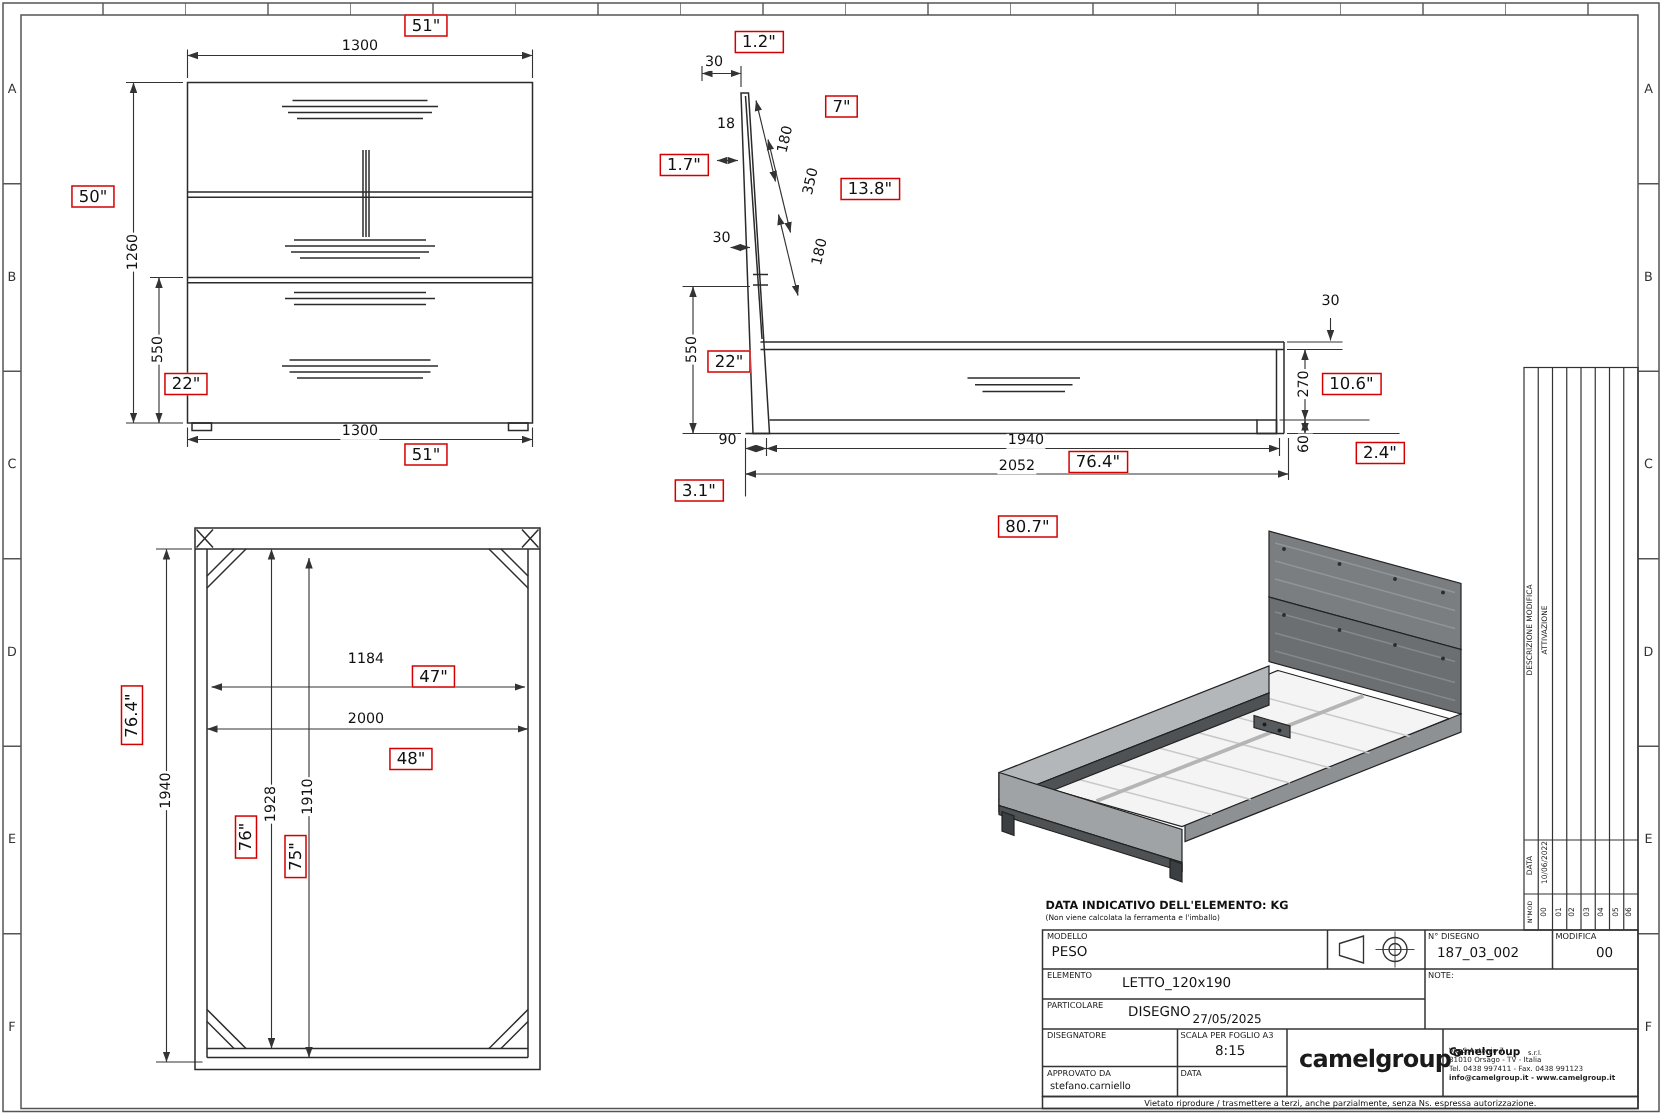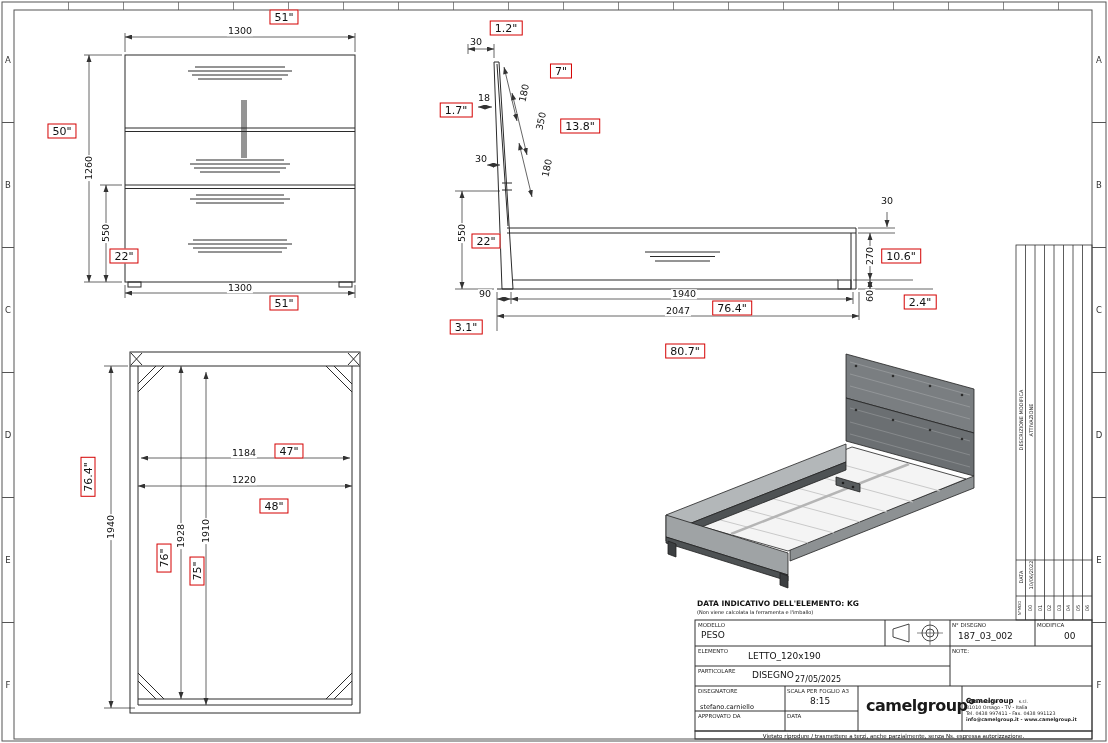--- a/index.html
+++ b/index.html
@@ -250,44 +250,44 @@
     <div class="ann ann-in" style="left: 62px; top: 131px; transform: translate(-50%, -50%) rotate(0deg);">50"</div>
     <div class="ann ann-mm" style="left: 89px; top: 168px; transform: translate(-50%, -50%) rotate(-90deg);">1260</div>
     <div class="ann ann-mm" style="left: 106px; top: 233px; transform: translate(-50%, -50%) rotate(-90deg);">550</div>
     <div class="ann ann-in" style="left: 124px; top: 256px; transform: translate(-50%, -50%) rotate(0deg);">22"</div>
     <div class="ann ann-mm" style="left: 240px; top: 288px; transform: translate(-50%, -50%) rotate(0deg);">1300</div>
     <div class="ann ann-in" style="left: 284px; top: 303px; transform: translate(-50%, -50%) rotate(0deg);">51"</div>
     <div class="ann ann-mm" style="left: 476px; top: 42px; transform: translate(-50%, -50%) rotate(0deg);">30</div>
     <div class="ann ann-in" style="left: 506px; top: 28px; transform: translate(-50%, -50%) rotate(0deg);">1.2"</div>
     <div class="ann ann-mm" style="left: 524px; top: 93px; transform: translate(-50%, -50%) rotate(-77deg);">180</div>
     <div class="ann ann-in" style="left: 561px; top: 71px; transform: translate(-50%, -50%) rotate(0deg);">7"</div>
-    <div class="ann ann-mm" style="left: 484px; top: 98px; transform: translate(-50%, -50%) rotate(0deg);">18</div>
+    <div class="ann ann-mm" style="left: 484px; top: 83px; transform: translate(-50%, -50%) rotate(0deg);">18</div>
     <div class="ann ann-in" style="left: 456px; top: 110px; transform: translate(-50%, -50%) rotate(0deg);">1.7"</div>
     <div class="ann ann-mm" style="left: 541px; top: 121px; transform: translate(-50%, -50%) rotate(-77deg);">350</div>
     <div class="ann ann-in" style="left: 580px; top: 126px; transform: translate(-50%, -50%) rotate(0deg);">13.8"</div>
     <div class="ann ann-mm" style="left: 481px; top: 159px; transform: translate(-50%, -50%) rotate(0deg);">30</div>
     <div class="ann ann-mm" style="left: 547px; top: 168px; transform: translate(-50%, -50%) rotate(-77deg);">180</div>
     <div class="ann ann-mm" style="left: 462px; top: 233px; transform: translate(-50%, -50%) rotate(-90deg);">550</div>
     <div class="ann ann-in" style="left: 486px; top: 241px; transform: translate(-50%, -50%) rotate(0deg);">22"</div>
     <div class="ann ann-mm" style="left: 887px; top: 201px; transform: translate(-50%, -50%) rotate(0deg);">30</div>
     <div class="ann ann-mm" style="left: 870px; top: 256px; transform: translate(-50%, -50%) rotate(-90deg);">270</div>
     <div class="ann ann-in" style="left: 901px; top: 256px; transform: translate(-50%, -50%) rotate(0deg);">10.6"</div>
     <div class="ann ann-mm" style="left: 870px; top: 296px; transform: translate(-50%, -50%) rotate(-90deg);">60</div>
     <div class="ann ann-in" style="left: 920px; top: 302px; transform: translate(-50%, -50%) rotate(0deg);">2.4"</div>
     <div class="ann ann-mm" style="left: 485px; top: 294px; transform: translate(-50%, -50%) rotate(0deg);">90</div>
     <div class="ann ann-in" style="left: 466px; top: 327px; transform: translate(-50%, -50%) rotate(0deg);">3.1"</div>
     <div class="ann ann-mm" style="left: 684px; top: 294px; transform: translate(-50%, -50%) rotate(0deg);">1940</div>
     <div class="ann ann-in" style="left: 732px; top: 308px; transform: translate(-50%, -50%) rotate(0deg);">76.4"</div>
-    <div class="ann ann-mm" style="left: 678px; top: 311px; transform: translate(-50%, -50%) rotate(0deg);">2047</div>
+    <div class="ann ann-mm" style="left: 678px; top: 311px; transform: translate(-50%, -50%) rotate(0deg);">2052</div>
     <div class="ann ann-in" style="left: 685px; top: 351px; transform: translate(-50%, -50%) rotate(0deg);">80.7"</div>
     <div class="ann ann-in" style="left: 88px; top: 477px; transform: translate(-50%, -50%) rotate(-90deg);">76.4"</div>
     <div class="ann ann-mm" style="left: 111px; top: 527px; transform: translate(-50%, -50%) rotate(-90deg);">1940</div>
-    <div class="ann ann-mm" style="left: 244px; top: 453px; transform: translate(-50%, -50%) rotate(0deg);">1184</div>
+    <div class="ann ann-mm" style="left: 244px; top: 440px; transform: translate(-50%, -50%) rotate(0deg);">1184</div>
     <div class="ann ann-in" style="left: 289px; top: 451px; transform: translate(-50%, -50%) rotate(0deg);">47"</div>
-    <div class="ann ann-mm" style="left: 244px; top: 480px; transform: translate(-50%, -50%) rotate(0deg);">1220</div>
+    <div class="ann ann-mm" style="left: 244px; top: 480px; transform: translate(-50%, -50%) rotate(0deg);">2000</div>
     <div class="ann ann-in" style="left: 274px; top: 506px; transform: translate(-50%, -50%) rotate(0deg);">48"</div>
     <div class="ann ann-mm" style="left: 181px; top: 536px; transform: translate(-50%, -50%) rotate(-90deg);">1928</div>
     <div class="ann ann-mm" style="left: 206px; top: 531px; transform: translate(-50%, -50%) rotate(-90deg);">1910</div>
     <div class="ann ann-in" style="left: 164px; top: 558px; transform: translate(-50%, -50%) rotate(-90deg);">76"</div>
     <div class="ann ann-in" style="left: 197px; top: 571px; transform: translate(-50%, -50%) rotate(-90deg);">75"</div>
     <div class="ann ann-tb" style="left: 1021px; top: 420px; transform: translate(-50%, -50%) rotate(-90deg);">DESCRIZIONE MODIFICA</div>
     <div class="ann ann-tb" style="left: 1031px; top: 420px; transform: translate(-50%, -50%) rotate(-90deg);">ATTIVAZIONE</div>
     <div class="ann ann-tb" style="left: 1021px; top: 577px; transform: translate(-50%, -50%) rotate(-90deg);">DATA</div>
     <div class="ann ann-tb" style="left: 1031px; top: 575px; transform: translate(-50%, -50%) rotate(-90deg);">10/06/2022</div>
     <div class="ann ann-tbs" style="left: 1020px; top: 608px; transform: translate(-50%, -50%) rotate(-90deg);">N°MOD</div>
@@ -327,21 +327,21 @@
   <div class="tb-text val" style="left:1064px;top:632px">00</div>
 
   <div class="tb-text lbl" style="left:698px;top:648px">ELEMENTO</div>
   <div class="tb-text val" style="left:748px;top:652px">LETTO_120x190</div>
   <div class="tb-text lbl" style="left:952px;top:648px">NOTE:</div>
 
   <div class="tb-text lbl" style="left:698px;top:668px">PARTICOLARE</div>
   <div class="tb-text val" style="left:752px;top:671px">DISEGNO</div>
 
   <div class="tb-text lbl" style="left:698px;top:688px">DISEGNATORE</div>
-  <div class="tb-text" style="left:700px;top:704px;font-size:6.5px">stefano.carniello</div>
+  <div class="tb-text" style="left:700px;top:721px;font-size:6.5px">stefano.carniello</div>
   <div class="tb-text lbl" style="left:698px;top:713px">APPROVATO DA</div>
 
   <div class="tb-text lbl" style="left:787px;top:688px">SCALA PER FOGLIO A3</div>
   <div class="tb-text val" style="left:810px;top:697px">8:15</div>
   <div class="tb-text lbl" style="left:787px;top:713px">DATA</div>
   <div class="tb-text" style="left:795px;top:676px;font-size:8px">27/05/2025</div>
 
   <div class="tb-text logo" style="left:866px;top:697px">camelgroup°</div>
 
   <div class="tb-text" style="left:966px;top:689px">

